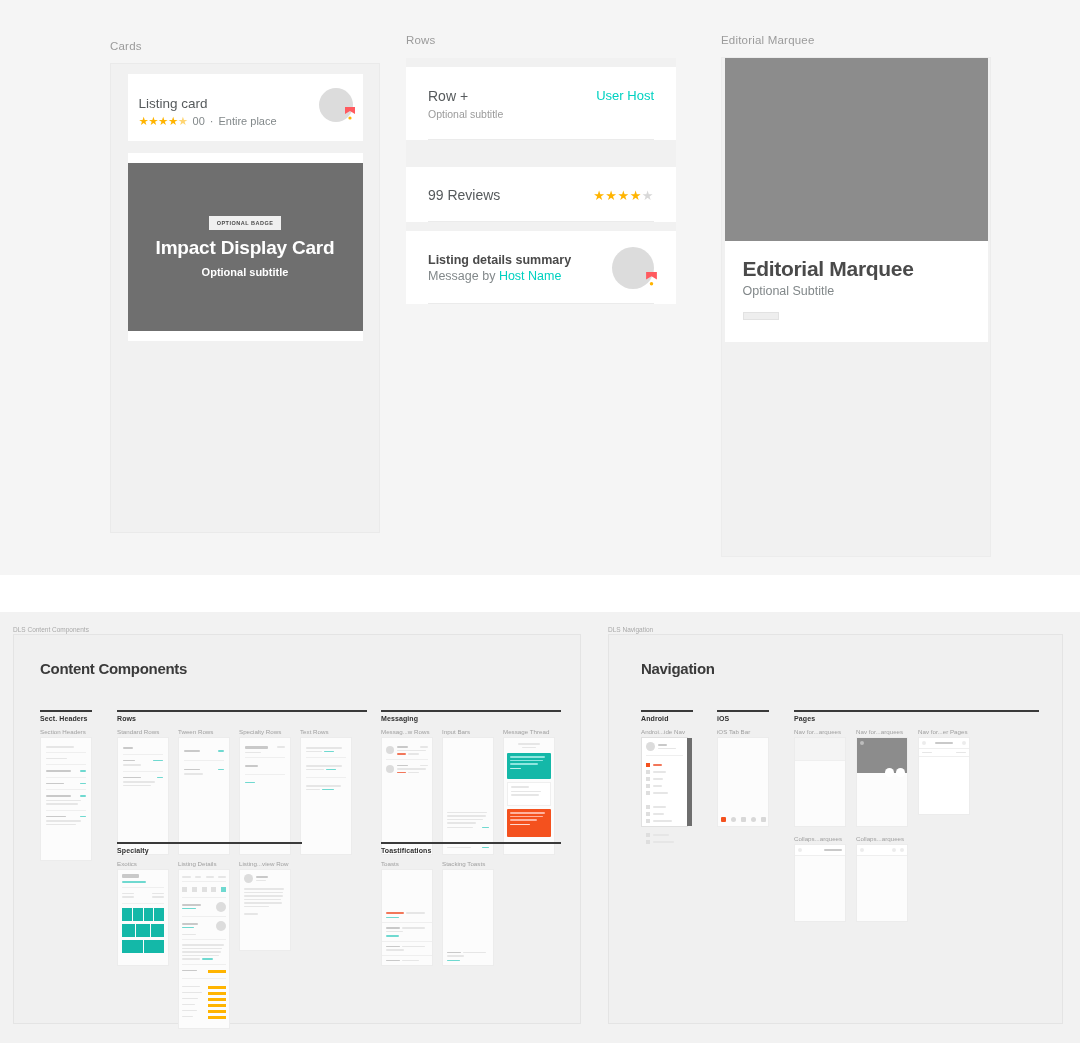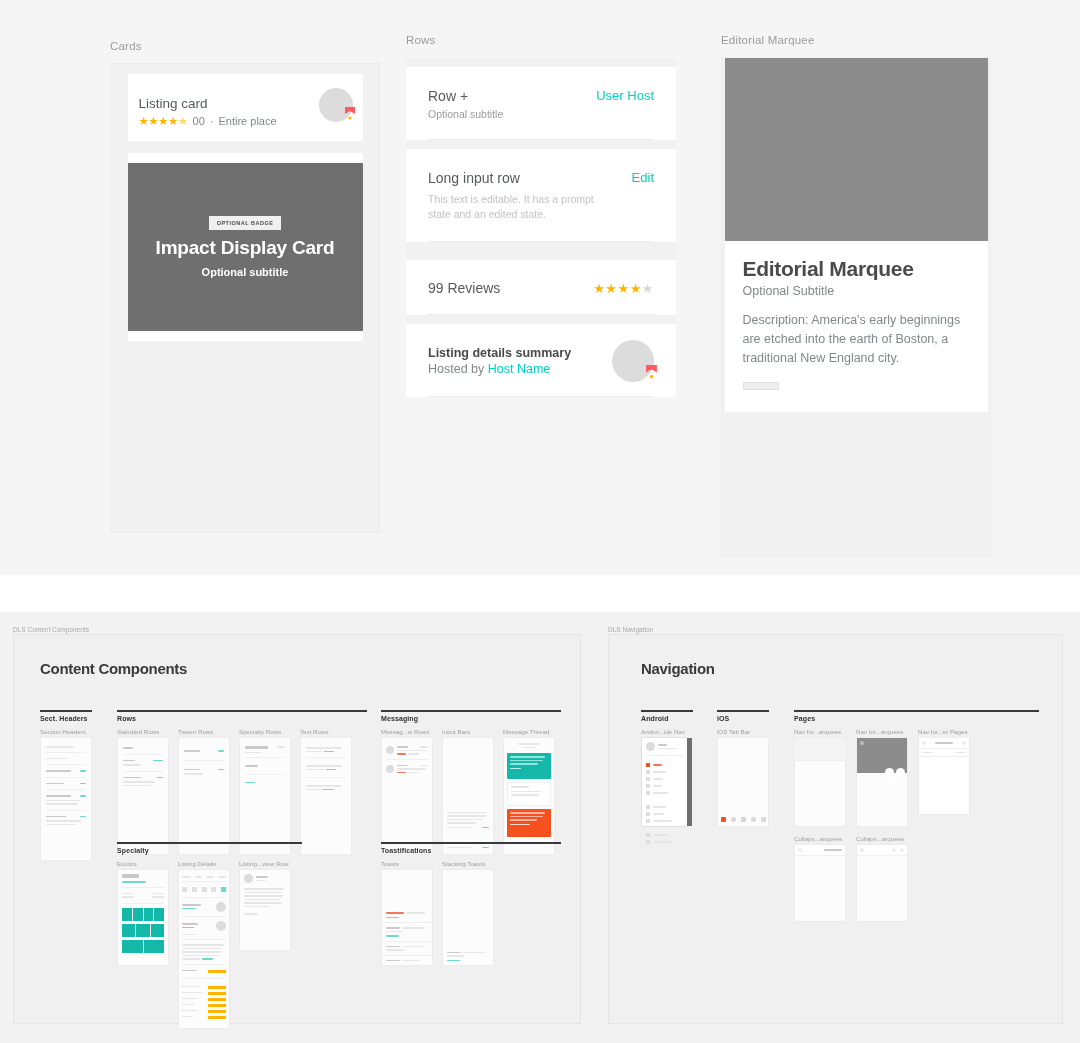--- a/index.html
+++ b/index.html
@@ -187,45 +187,36 @@
         <div class="row-inner">
           <div class="row-flex">
             <div class="row-title">Row +</div>
             <div class="row-action">User Host</div>
           </div>
           <div class="row-sub">Optional subtitle</div>
         </div>
       </div>
       <div class="row-gap"></div>
 
-      <div class="row-card">
-        <div class="row-inner">
-          <div class="row-flex">
-            <div class="row-title">Long input row</div>
-            <div class="row-action">Edit</div>
-          </div>
-          <div class="row-desc">This text is editable. It has a prompt state and an edited state.</div>
-        </div>
-      </div>
       <div class="row-gap"></div>
 
       <div class="row-gap"></div>
 
       <div class="row-card">
         <div class="rev-row">
           <div class="rev-title">99 Reviews</div>
           <div class="rev-stars"><span>★★★★</span><span style="color:#d8d8d8">★</span></div>
         </div>
       </div>
       <div class="row-gap"></div>
 
       <div class="row-card">
         <div class="sum-row">
           <div class="sum-title">Listing details summary</div>
-          <div class="sum-host"><span>Hosted by </span><b>Host Name</b></div>
+          <div class="sum-host"><span>Message by </span><b>Host Name</b></div>
           <div class="sum-avatar">
             <div class="avatar"></div>
             <svg class="supbadge" style="right:-3px;bottom:3px;width:11px;height:14px;" viewBox="0 0 10 13">
               <path d="M0 0 L10 0 L10 7 L5 4 L0 7 Z" fill="#ff5a5f"></path>
               <circle cx="5" cy="11" r="1.6" fill="#ffb400"></circle>
             </svg>
           </div>
         </div>
       </div>
 
@@ -233,21 +224,20 @@
   </div>
 
   <div class="col-marq">
     <div class="section-label">Editorial Marquee</div>
     <div class="marq">
       <div class="marq-card">
         <div class="marq-img"></div>
         <div class="marq-body">
           <div class="marq-title">Editorial Marquee</div>
           <div class="marq-sub">Optional Subtitle</div>
-          <div class="marq-desc">Description: America's early beginnings are etched into the earth of Boston, a traditional New England city.</div>
           <div class="marq-btn-peek"></div>
         </div>
       </div>
     </div>
   </div>
 
 </div>
 
 <div class="gap-white"></div>
 

